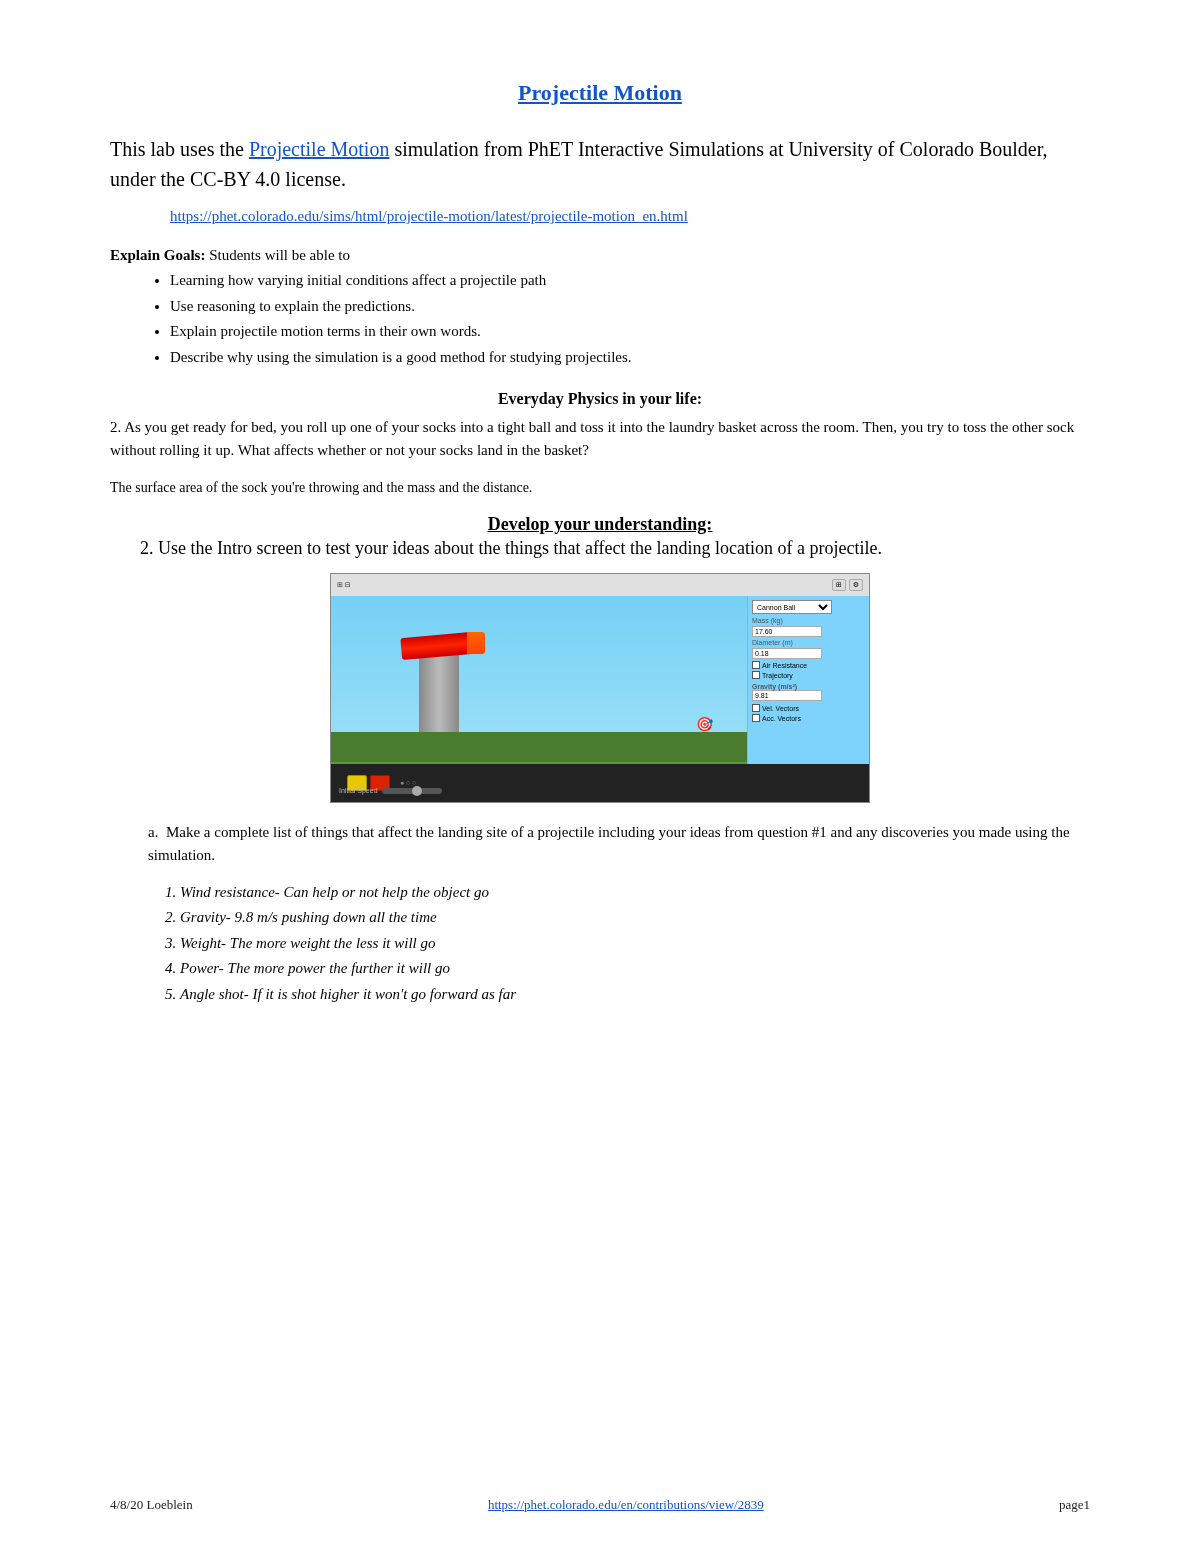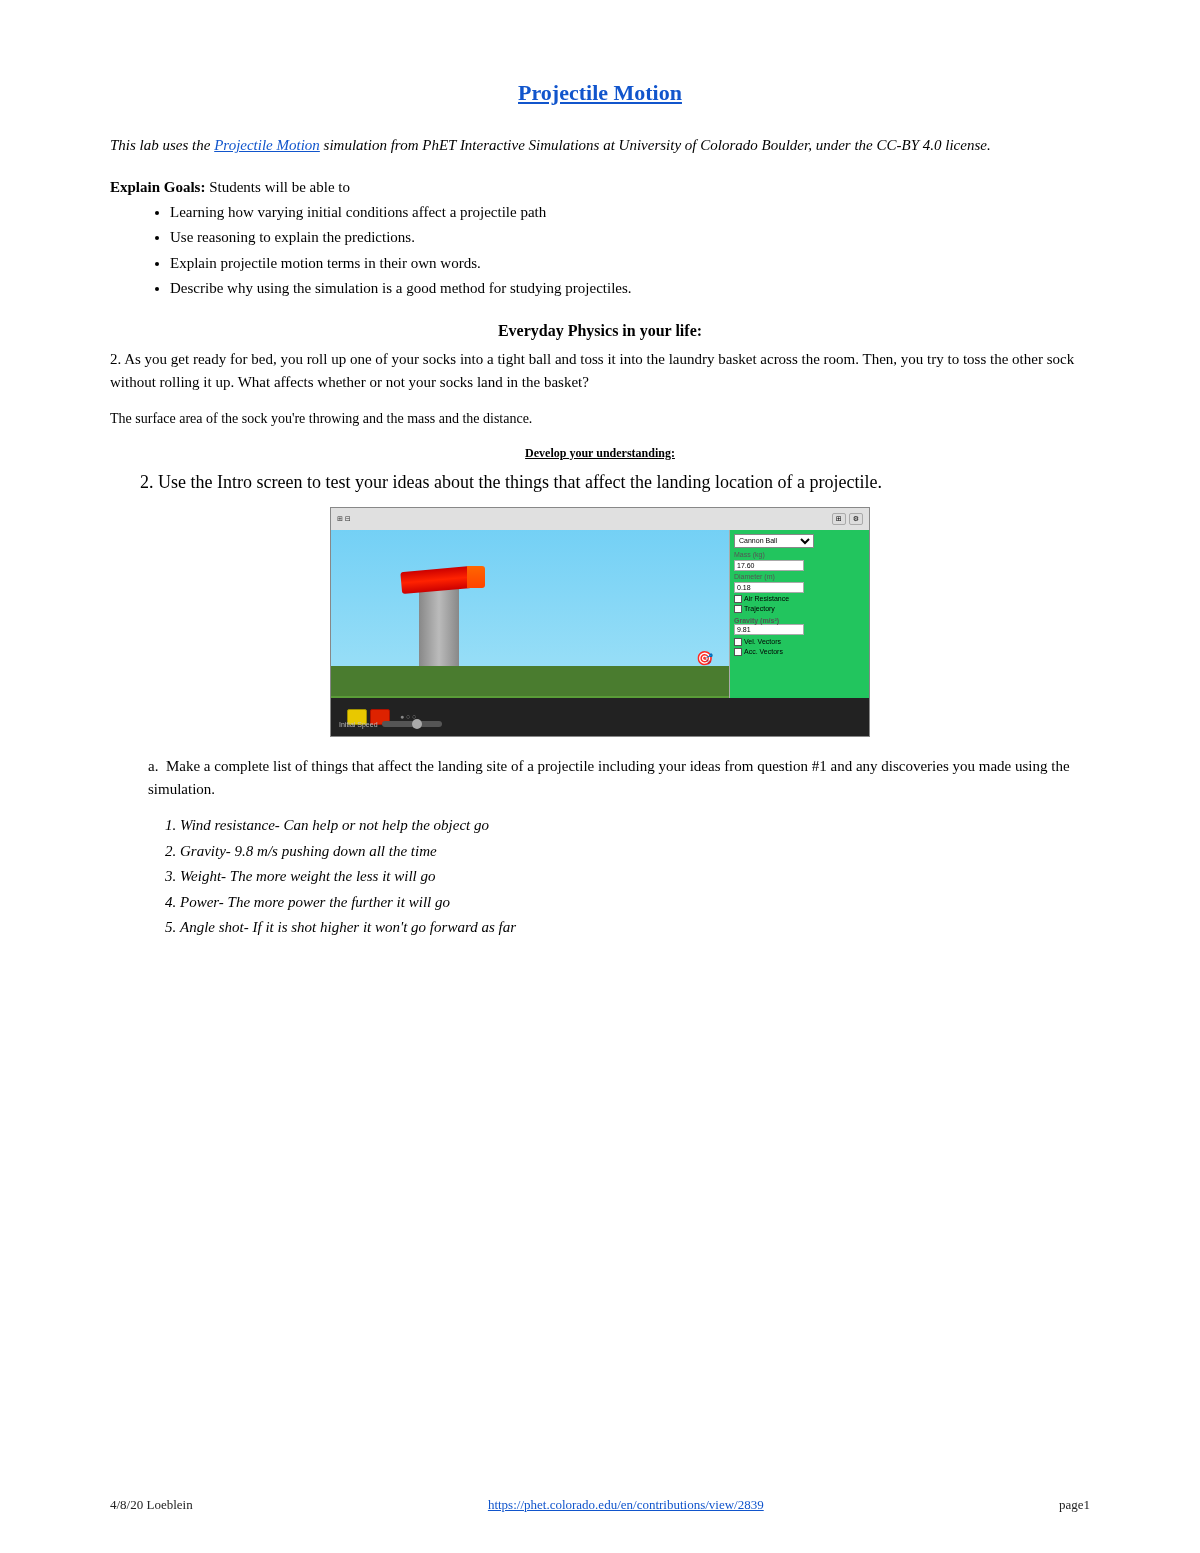--- a/index.html
+++ b/index.html
@@ -33,24 +33,23 @@
 
     .title a, .title-link {
       color: #1155CC;
       text-decoration: underline;
       font-size: 22px;
       font-weight: bold;
       font-family: 'Times New Roman', Times, serif;
     }
 
     .intro-text {
-      font-size: 15px;
+      font-size: 20px;
       line-height: 1.5;
-      margin-bottom: 22px;
-      font-style: italic;
+      margin-bottom: 14px;
     }
 
     .intro-text a, .link {
       color: #1155CC;
       text-decoration: underline;
     }
 
     .url-link {
       color: #1155CC;
       text-decoration: underline;
@@ -96,24 +95,24 @@
       line-height: 1.55;
       margin-bottom: 16px;
     }
 
     .develop-section {
       margin-top: 10px;
     }
 
     .develop-heading {
       font-weight: bold;
-      font-size: 12px;
+      font-size: 18px;
       text-align: center;
       text-decoration: underline;
-      margin-bottom: 8px;
+      margin-bottom: 0;
     }
 
     .sim-question {
       font-size: 18px;
       line-height: 1.55;
       margin-bottom: 10px;
       margin-left: 30px;
     }
 
     .sim-image-container {
@@ -222,23 +221,23 @@
       width: 18px;
       height: 22px;
       background: linear-gradient(to bottom, #ff6600 0%, #ff4400 100%);
       border-radius: 0 3px 3px 0;
     }
 
     
     .sim-right-panel {
       position: absolute;
       top: 22px; right: 0;
-      width: 140px;
+      width: 122px;
       height: 175px;
-      background: #22c55e;
+      background: #7dd3fc;
       border-left: 1px solid #aaa;
       padding: 4px;
       font-size: 7px;
       font-family: Arial, sans-serif;
     }
 
     .sim-panel-row {
       display: flex;
       align-items: center;
       margin-bottom: 2px;
@@ -332,20 +331,21 @@
 
 <div class="page">
 
   <div class="title">
     <a href="#" style="font-size:22px; font-weight:bold; color:#1155CC; text-decoration:underline; font-family:'Times New Roman',Times,serif;">Projectile Motion</a>
   </div>
 
   <p class="intro-text">
     <span>This lab uses the </span><a href="#" style="color:#1155CC;text-decoration:underline;">Projectile Motion</a><span> simulation from PhET Interactive Simulations at University of Colorado Boulder, under the CC-BY 4.0 license.</span>
   </p>
+  <a class="url-link" href="#">https://phet.colorado.edu/sims/html/projectile-motion/latest/projectile-motion_en.html</a>
 
   <div class="learning-goals">
     <span class="label">Explain Goals:</span><span> Students will be able to</span>
     <ul class="bullet-list">
       <li>Learning how varying initial conditions affect a projectile path</li>
       <li>Use reasoning to explain the predictions.</li>
       <li>Explain projectile motion terms in their own words.</li>
       <li>Describe why using the simulation is a good method for studying projectiles.</li>
     </ul>
   </div>

